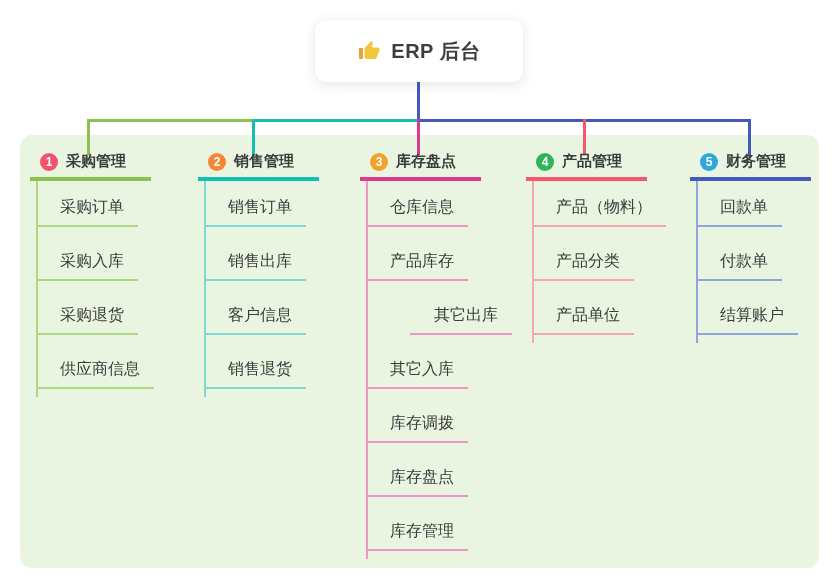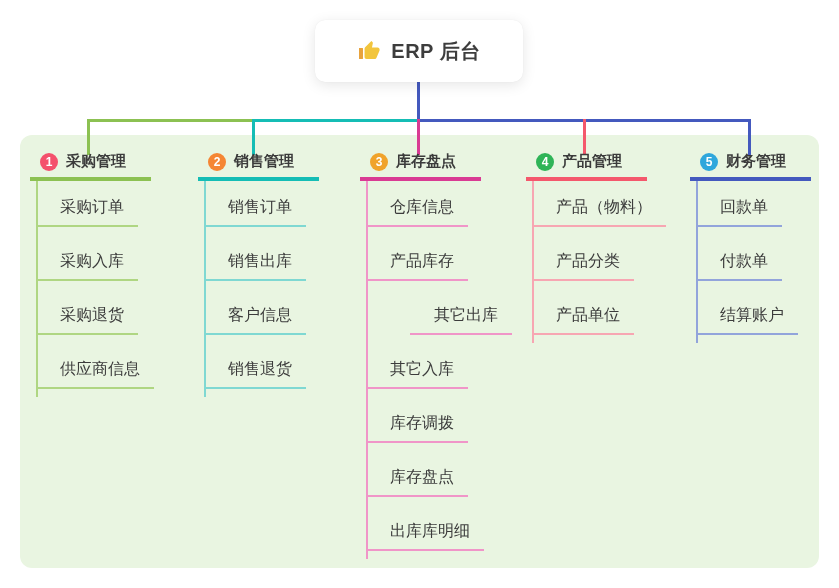--- a/index.html
+++ b/index.html
@@ -150,21 +150,21 @@
 
   <div class="child-row">
     <span class="child-label" style="border-bottom-color: rgb(240, 149, 200);">库存调拨</span>
   </div>
 
   <div class="child-row">
     <span class="child-label" style="border-bottom-color: rgb(240, 149, 200);">库存盘点</span>
   </div>
 
   <div class="child-row">
-    <span class="child-label" style="border-bottom-color: rgb(240, 149, 200);">出库库明细</span>
+    <span class="child-label" style="border-bottom-color: rgb(240, 149, 200);">库存管理</span>
   </div>
 </div>
   </div>
 
   <div class="branch" style="left: 526px;">
     <div class="branch-header" style="border-bottom-color: rgb(244, 88, 108);">
       <span class="badge" style="background: rgb(47, 180, 87);">4</span>
       <span class="branch-title">产品管理</span>
     </div>
     <div class="children">

